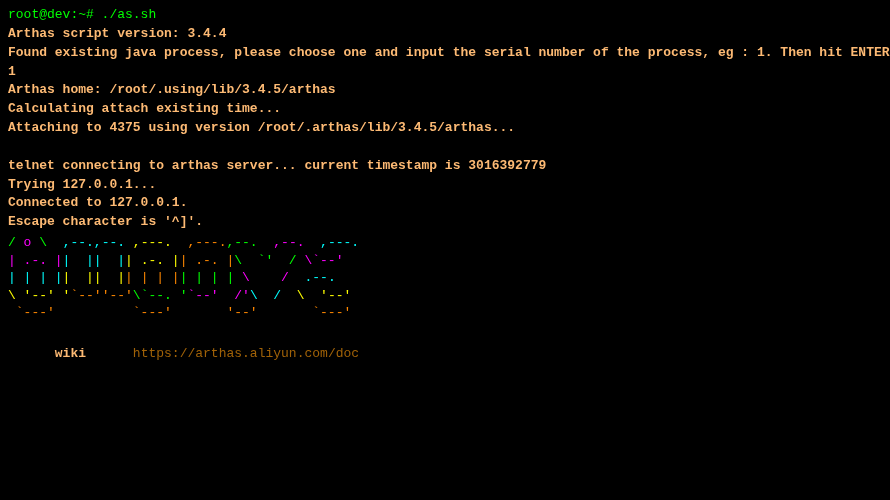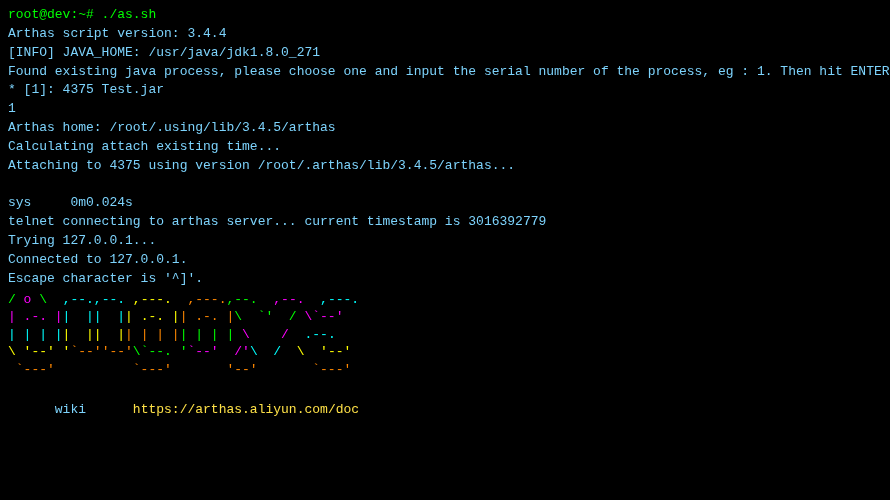--- a/index.html
+++ b/index.html
@@ -17,22 +17,22 @@
       height: 436px;
       background: #000000;
       padding: 6px 8px;
       position: relative;
     }
     .line {
       line-height: 1.45;
       white-space: pre;
     }
     .green { color: #00ff00; }
-    .cyan { color: #fde047; }
-    .white { color: #7dd3fc; }
+    .cyan { color: #a16207; }
+    .white { color: #fdba74; font-weight: bold; }
     
     
     .ascii-art {
       line-height: 1.35;
       white-space: pre;
     }
     .a1 { color: #00ff00; }
     .a2 { color: #ff00ff; }
     .a3 { color: #00ffff; }
     .a4 { color: #ffff00; }
@@ -46,29 +46,26 @@
       50% { opacity: 0; }
     }
   </style>
 </head>
 <body>
 
 <div class="terminal">
   <div>
     <div class="line green">root@dev:~# ./as.sh</div>
     <div class="line white">Arthas script version: 3.4.4</div>
-    <div class="line white">[INFO] JAVA_HOME: /usr/java/jdk1.8.0_271</div>
     <div class="line white">Found existing java process, please choose one and input the serial number of the process, eg : 1. Then hit ENTER.</div>
-    <div class="line white">* [1]: 4375 Test.jar</div>
     <div class="line white">1</div>
     <div class="line white">Arthas home: /root/.using/lib/3.4.5/arthas</div>
     <div class="line white">Calculating attach existing time...</div>
     <div class="line white">Attaching to 4375 using version /root/.arthas/lib/3.4.5/arthas...</div>
     <div class="line">&nbsp;</div>
-    <div class="line white">sys	0m0.024s</div>
     <div class="line white">telnet connecting to arthas server... current timestamp is 3016392779</div>
     <div class="line white">Trying 127.0.0.1...</div>
     <div class="line white">Connected to 127.0.0.1.</div>
     <div class="line white">Escape character is '^]'.</div>
   </div>
 
   <div style="margin-top: 2px; margin-bottom: 2px;">
     <div class="ascii-art"><span class="a1">/</span><span class="a2"> o </span><span class="a1">\  </span><span class="a3">,--.,--. </span><span class="a4">,---.  </span><span class="a5">,---.</span><span class="a1">,--.  </span><span class="a2">,--.  </span><span class="a3">,---.</span></div>
     <div class="ascii-art"><span class="a2">| .-. |</span><span class="a3">|  ||  |</span><span class="a4">| .-. |</span><span class="a5">| .-. |</span><span class="a1">\  `'  / </span><span class="a2">\`--' </span></div>
     <div class="ascii-art"><span class="a3">| | | |</span><span class="a4">|  ||  |</span><span class="a5">| | | |</span><span class="a1">| | | | </span><span class="a2">\    /  </span><span class="a3">.--.</span></div>

